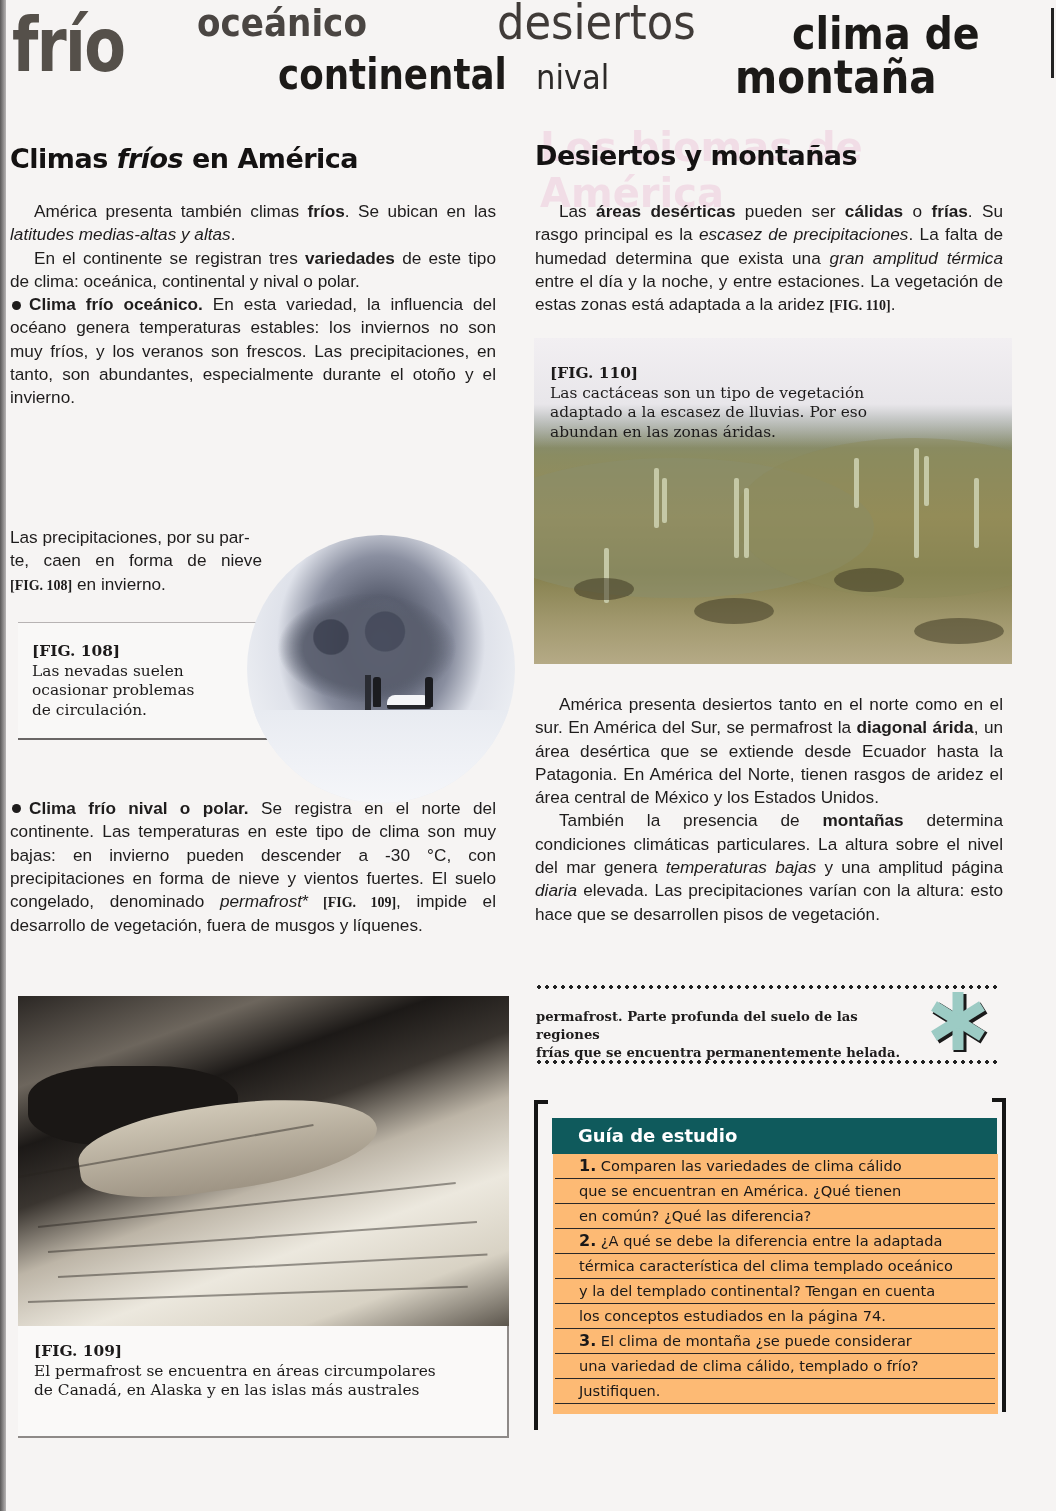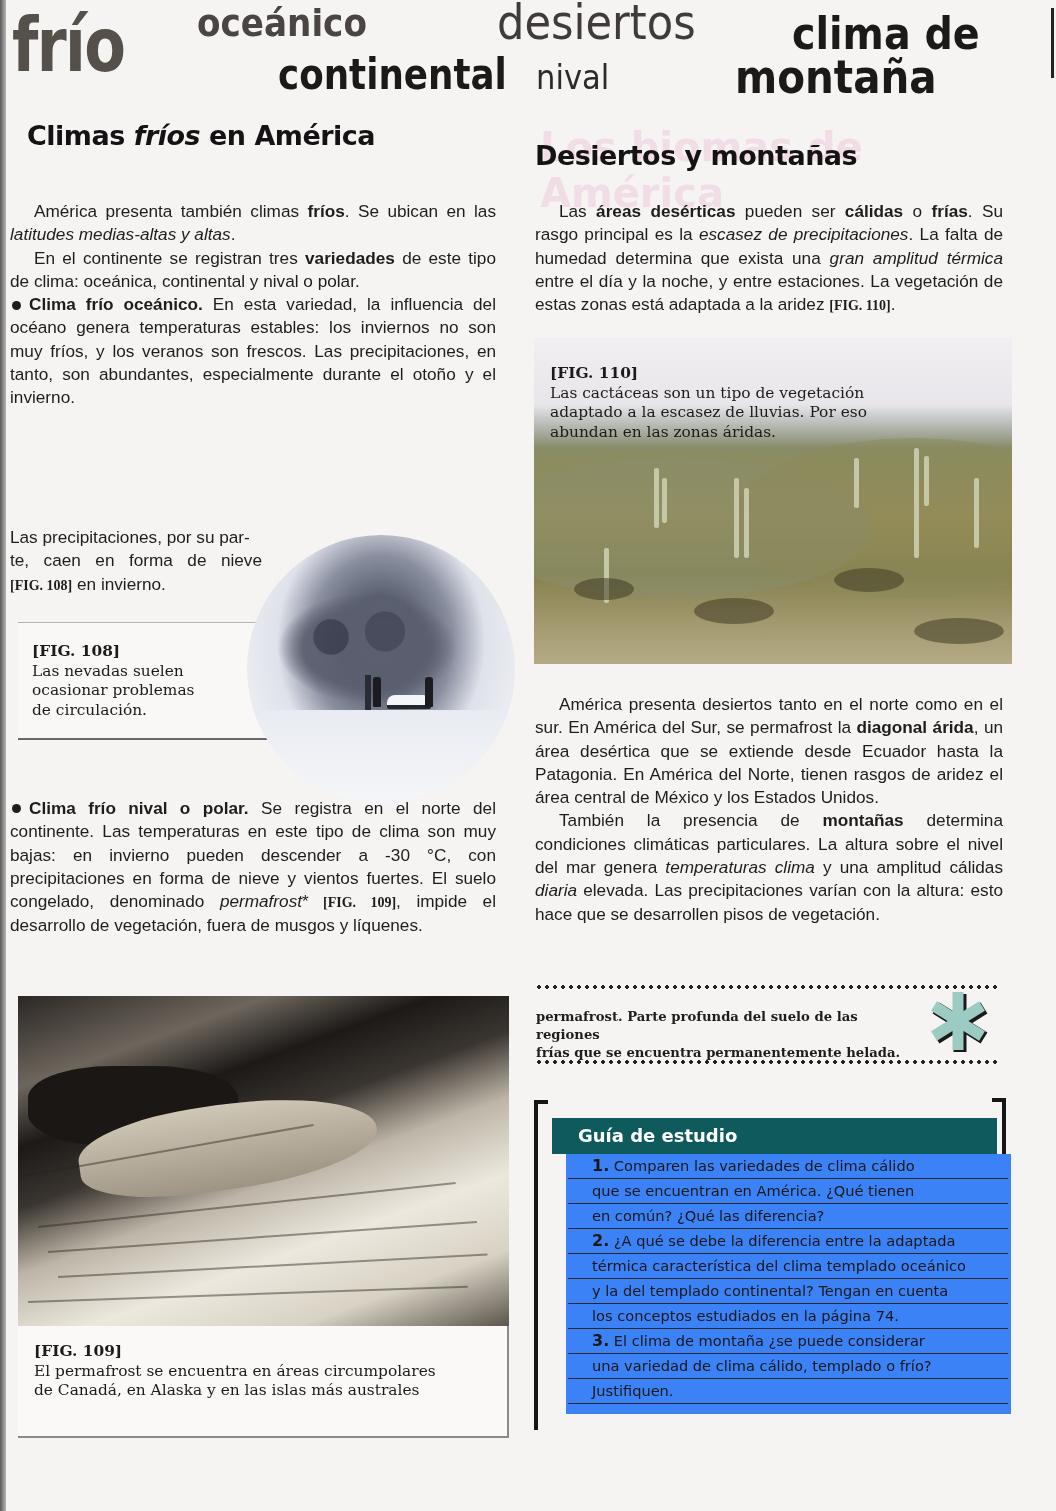--- a/index.html
+++ b/index.html
@@ -65,21 +65,21 @@
     
     .dots { position: absolute; left: 535px; width: 466px; height: 4px; background-image: radial-gradient(circle, #222 1.6px, transparent 1.8px); background-size: 8px 4px; }
     .gloss { position: absolute; left: 536px; top: 1008px; width: 380px; font-family: "DejaVu Serif", "Liberation Serif", serif; font-size: 13.2px; line-height: 18px; font-weight: bold; color: #1e1c1c; }
     .asterisk { position: absolute; left: 928px; top: 988px; width: 64px; height: 70px; }
 
     
     .guide { position: absolute; left: 540px; top: 1100px; width: 462px; height: 330px; }
     .guide .brk-l { position: absolute; left: -6px; top: 0; width: 14px; height: 330px; border-left: 4px solid #151515; border-top: 4px solid #151515; }
     .guide .brk-r { position: absolute; right: -4px; top: -2px; width: 14px; height: 314px; border-right: 4px solid #151515; border-top: 4px solid #151515; }
     .guide .head { position: absolute; left: 12px; top: 18px; width: 445px; height: 36px; background: #0f5a5c; color: #ffffff; font-family: "DejaVu Sans", sans-serif; font-weight: bold; font-size: 18px; line-height: 36px; padding-left: 26px; }
-    .guide .body { position: absolute; left: 26px; top: 54px; width: 445px; height: 260px; background: #3b82f6; }
+    .guide .body { position: absolute; left: 13px; top: 54px; width: 445px; height: 260px; background: #fdba74; }
     .guide .line { position: absolute; left: 2px; width: 440px; height: 24.5px; border-bottom: 1.4px solid #2a2828; font-family: "DejaVu Sans", sans-serif; font-size: 14.6px; line-height: 23px; padding-left: 24px; color: #1a1818; white-space: nowrap; }
     .guide .line b { font-size: 16px; }
   </style>
 </head>
 <body>
 
 <div class="binding"></div>
 <div class="rightedge"></div>
 
 <div class="ghost" style="left:518px; top:124px;">Los biomas de América</div>
@@ -87,21 +87,21 @@
 <div>
   <div class="kw kw-frio">frío</div>
   <div class="kw kw-oceanico">oceánico</div>
   <div class="kw kw-desiertos">desiertos</div>
   <div class="kw kw-climade">clima de</div>
   <div class="kw kw-continental">continental</div>
   <div class="kw kw-nival">nival</div>
   <div class="kw kw-montana">montaña</div>
 </div>
 
-<h2 class="h2" style="left:10px; top:120px;margin-left:17px;"><span>Climas </span><i>fríos</i><span> en América</span></h2>
+<h2 class="h2" style="left:10px; top:143px;"><span>Climas </span><i>fríos</i><span> en América</span></h2>
 
 <div class="col" style="left:10px; top:200px; width:486px;">
   <p class="ind"><span>América presenta también climas </span><b>fríos</b><span>. Se ubican en las </span><i>latitudes medias-altas y altas</i><span>.</span></p>
   <p class="ind"><span>En el continente se registran tres </span><b>variedades</b><span> de este tipo de clima: oceánica, continental y nival o polar.</span></p>
   <p><span class="bullet"></span><b>Clima frío oceánico.</b><span> En esta variedad, la influencia del océano genera temperaturas estables: los inviernos no son muy fríos, y los veranos son frescos. Las precipitaciones, en tanto, son abundantes, especialmente durante el otoño y el invierno.</span></p>
 </div>
 
 <div class="col" style="left:10px; top:526px; width:252px; line-height:23.3px; text-align:left;">
   <p>Las precipitaciones, por su par-</p>
   <p style="text-align:justify; text-align-last:justify;">te, caen en forma de nieve</p>
@@ -171,21 +171,21 @@
 </div>
 <div class="caption" style="left:550px; top:364px; width:360px;">
   <span class="figid">[FIG. 110]</span>
   <span style="display:block">Las cactáceas son un tipo de vegetación</span>
   <span style="display:block">adaptado a la escasez de lluvias. Por eso</span>
   <span style="display:block">abundan en las zonas áridas.</span>
 </div>
 
 <div class="col" style="left:535px; top:693px; width:468px;">
   <p class="ind"><span>América presenta desiertos tanto en el norte como en el sur. En América del Sur, se permafrost la </span><b>diagonal árida</b><span>, un área desértica que se extiende desde Ecuador hasta la Patagonia. En América del Norte, tienen rasgos de aridez el área central de México y los Estados Unidos.</span></p>
-  <p class="ind"><span>También la presencia de </span><b>montañas</b><span> determina condiciones climáticas particulares. La altura sobre el nivel del mar genera </span><i>temperaturas clima</i><span> y una amplitud cálidas </span><i>diaria</i><span> elevada. Las precipitaciones varían con la altura: esto hace que se desarrollen pisos de vegetación.</span></p>
+  <p class="ind"><span>También la presencia de </span><b>montañas</b><span> determina condiciones climáticas particulares. La altura sobre el nivel del mar genera </span><i>temperaturas bajas</i><span> y una amplitud página </span><i>diaria</i><span> elevada. Las precipitaciones varían con la altura: esto hace que se desarrollen pisos de vegetación.</span></p>
 </div>
 
 <div class="dots" style="top:985px;"></div>
 <div class="gloss">
   <span>permafrost.</span><span> Parte profunda del suelo de las regiones</span><br>
   <span>frías que se encuentra permanentemente helada.</span>
 </div>
 <svg class="asterisk" viewBox="0 0 64 70">
   <g stroke="#1a1a1a" stroke-width="13" stroke-linecap="butt" transform="translate(2,2)">
     <line x1="30" y1="4" x2="30" y2="62"></line>

